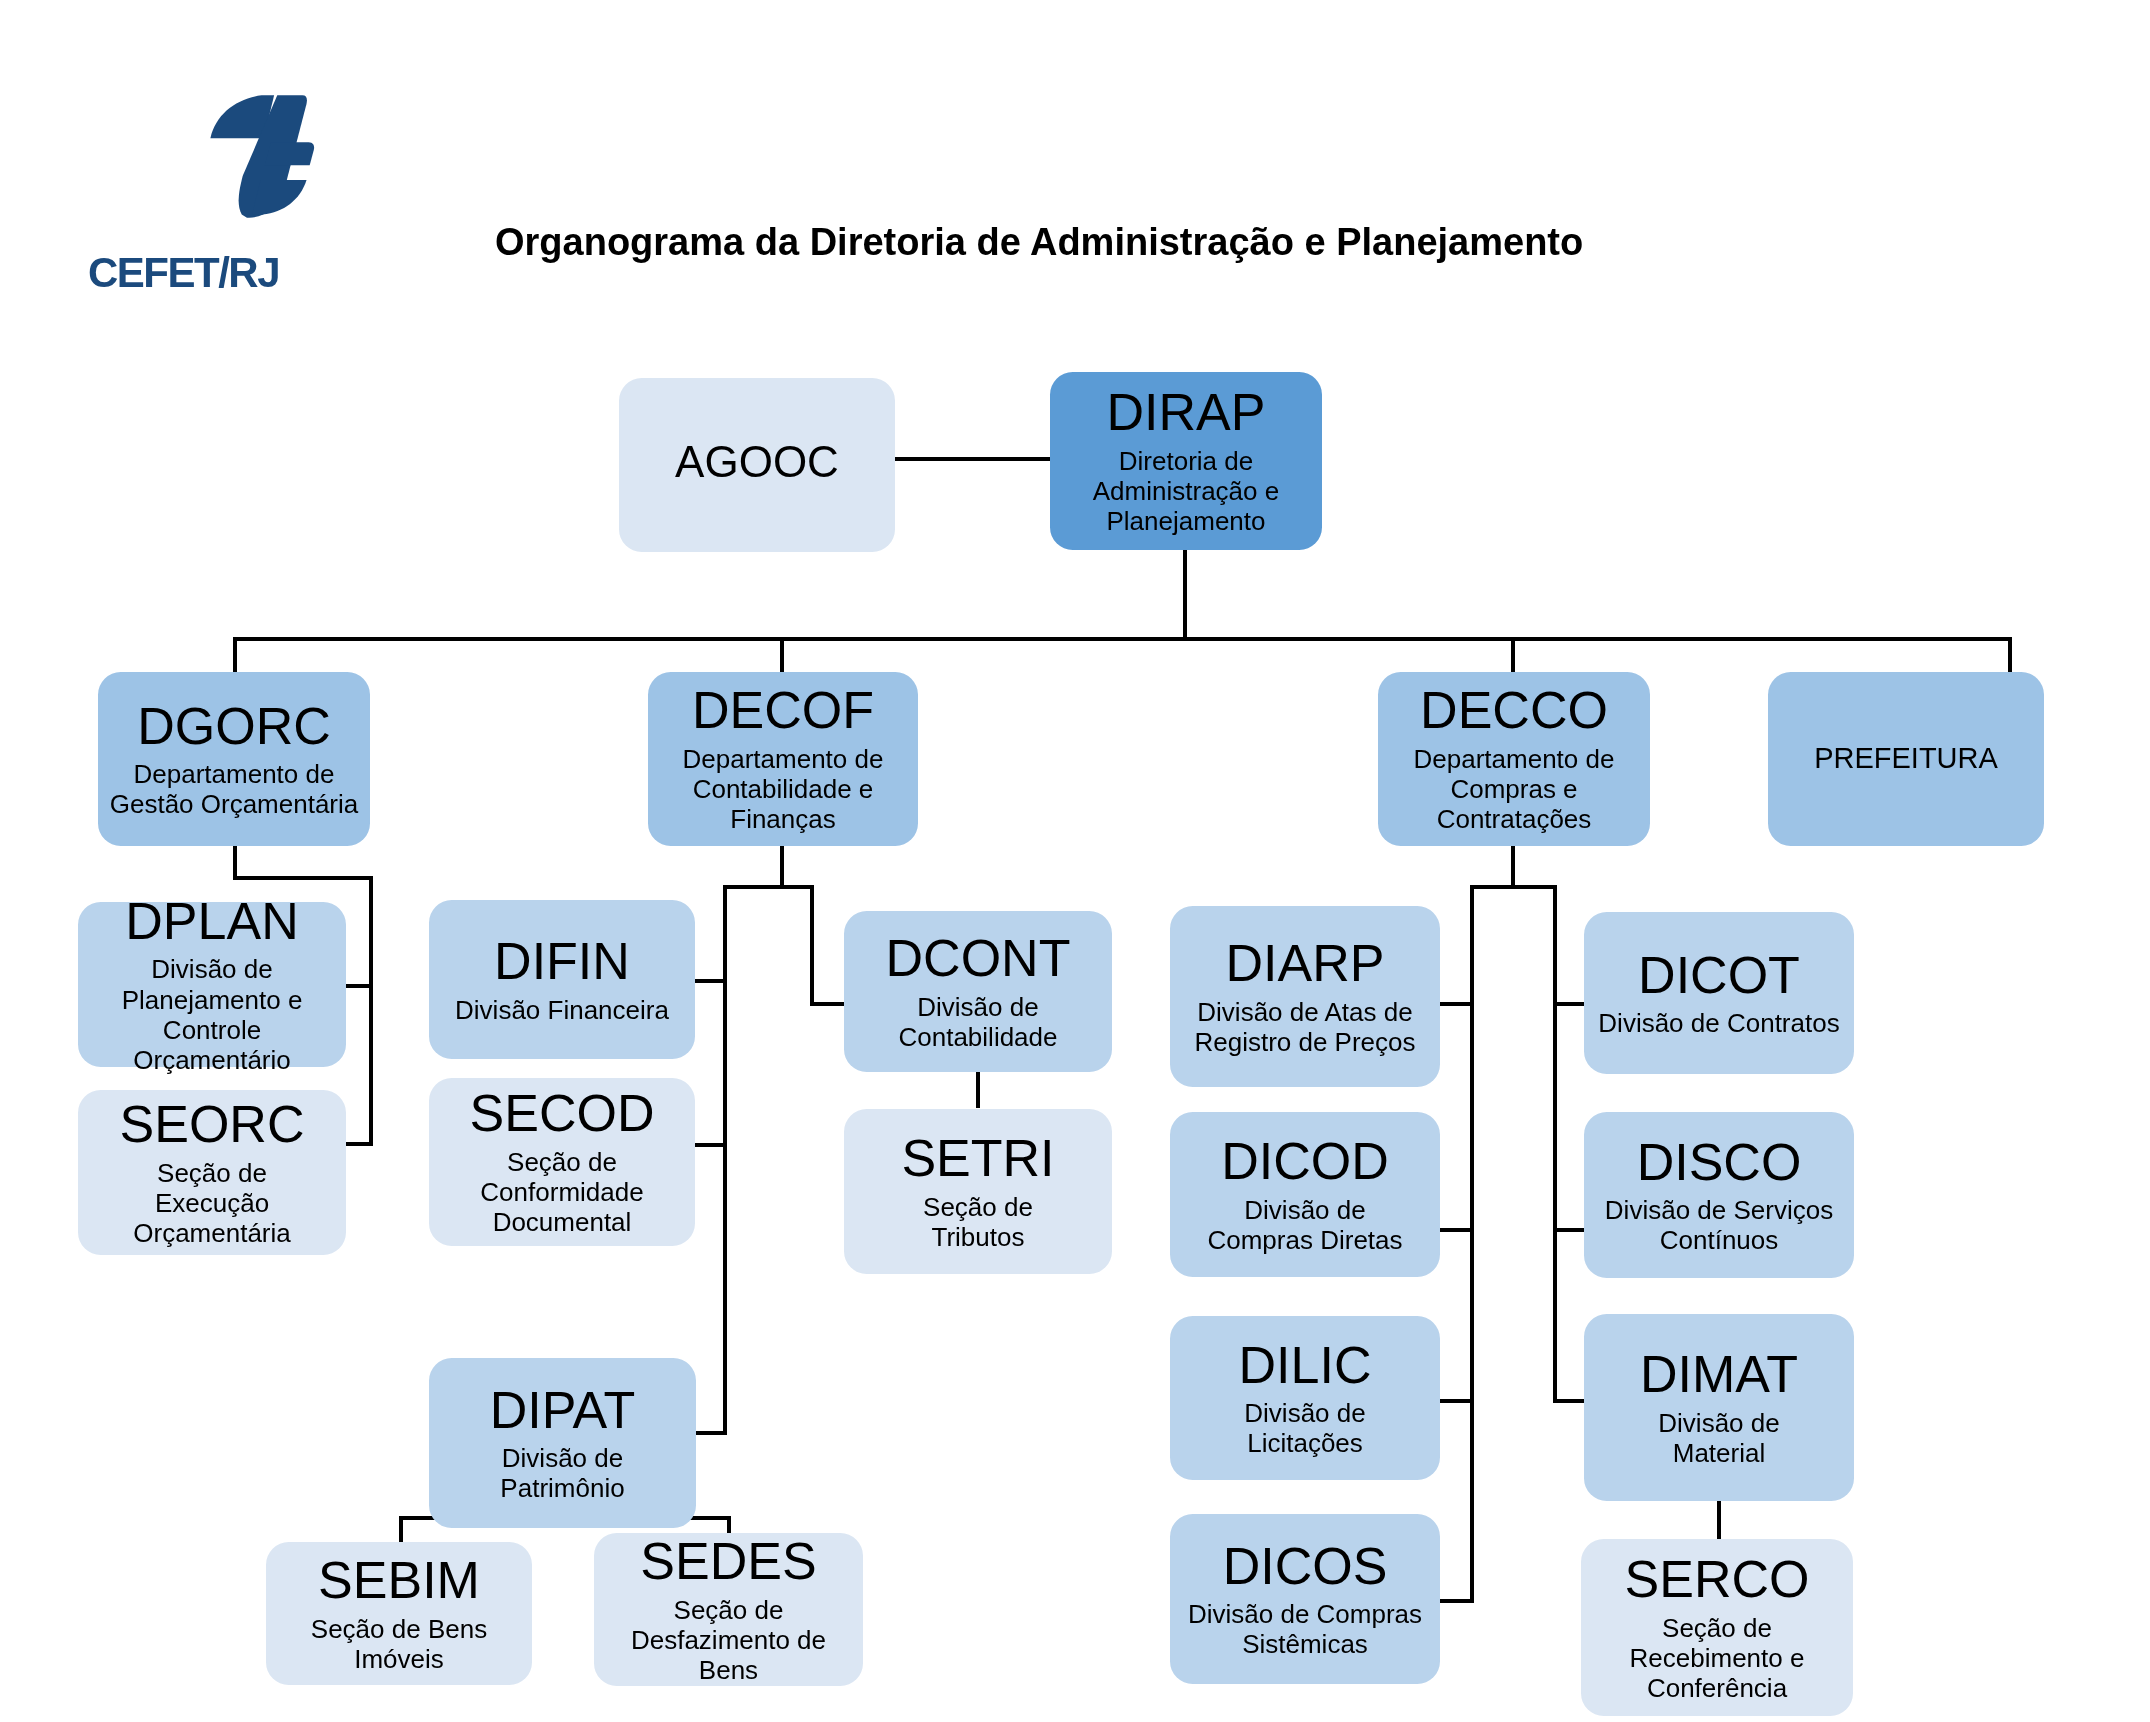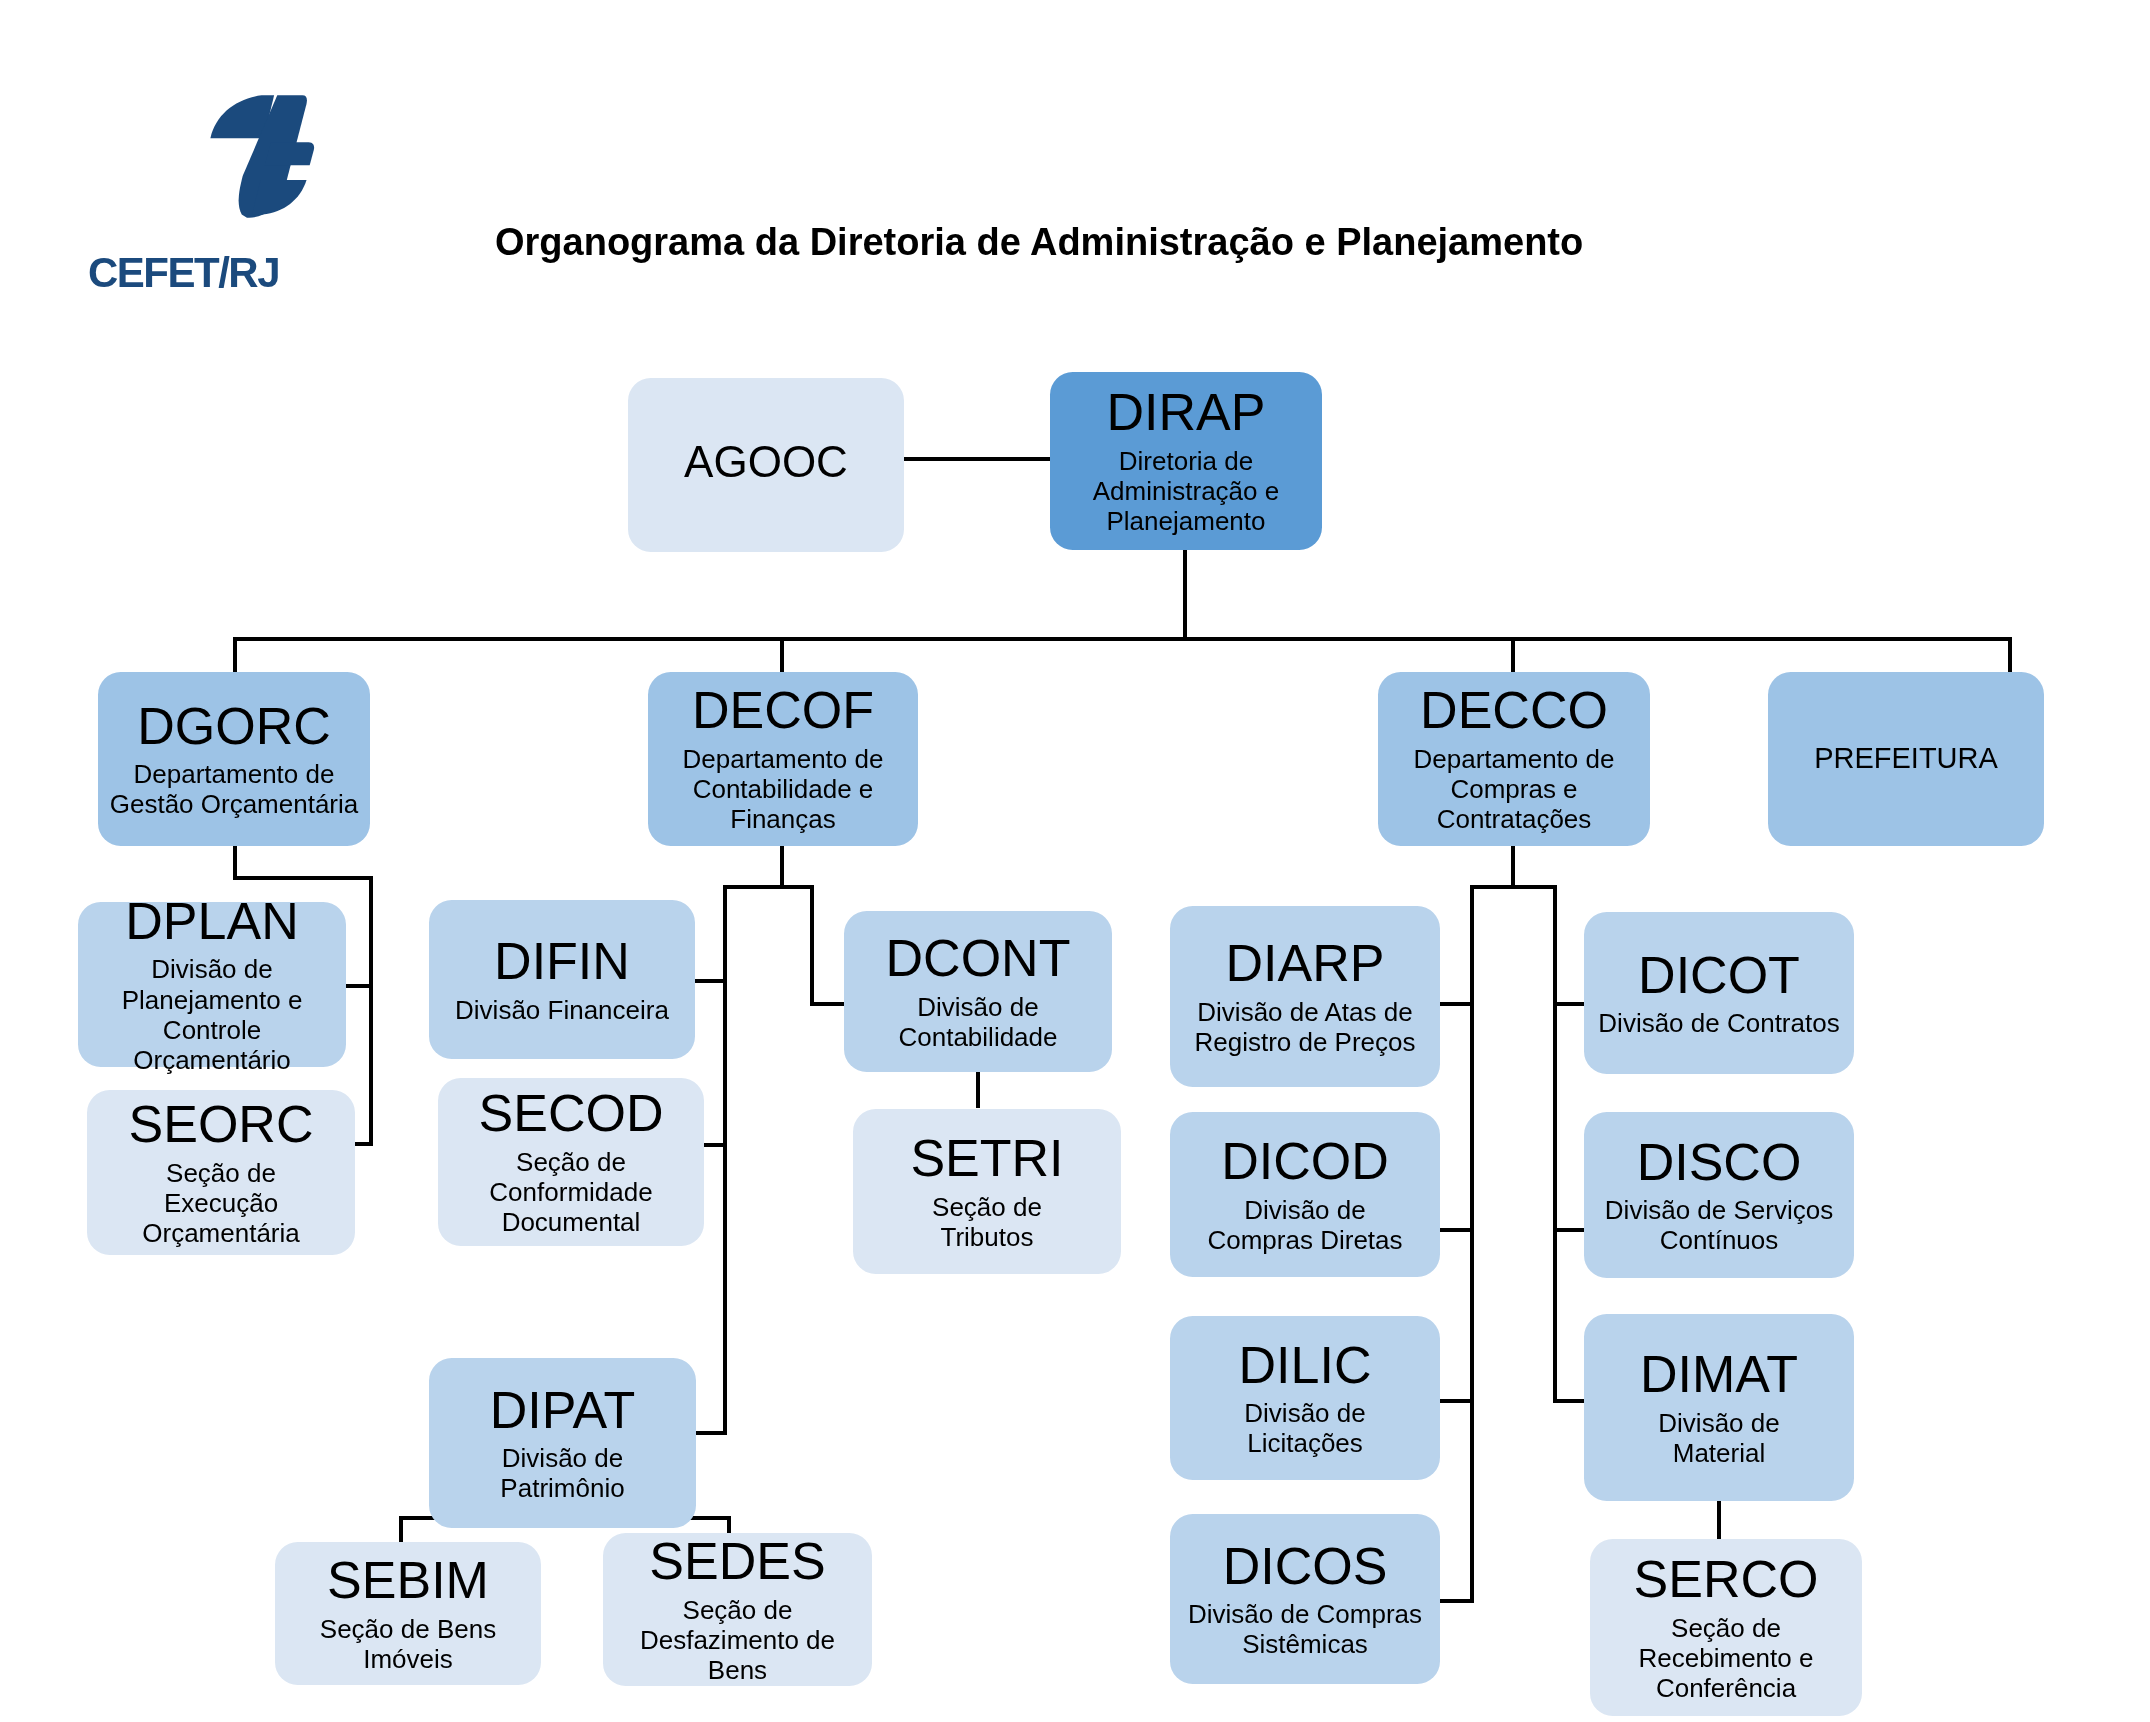--- a/index.html
+++ b/index.html
@@ -23,21 +23,21 @@
   }
   
   .node{
     position:absolute;border-radius:22.7px;
     display:flex;flex-direction:column;justify-content:center;align-items:center;
     text-align:center;padding:4.5px 7.6px;box-sizing:border-box;
   }
   .l1{background:var(--level1,#5b9bd5);}
   .l2{background:var(--level2,#9dc3e6);}
   .l3{background:var(--level3,#b9d3ec);}
-  .l4{background:var(--level4,#dbe6f3);margin-left:9px;}
+  .l4{background:var(--level4,#dbe6f3);}
   .acr{font-size:52px;line-height:1.05;margin-bottom:6px;}
   .lbl{font-size:26px;line-height:1.16;white-space:pre-line;}
   .node.small-label .acr{font-size:44px;}
   .node.small-label .lbl{font-size:21px;line-height:1.28;}
   .node.single .lbl{font-size:29px;}
   
   .ln{position:absolute;background:var(--line,#000);}
 </style>
 </head>
 <body>

